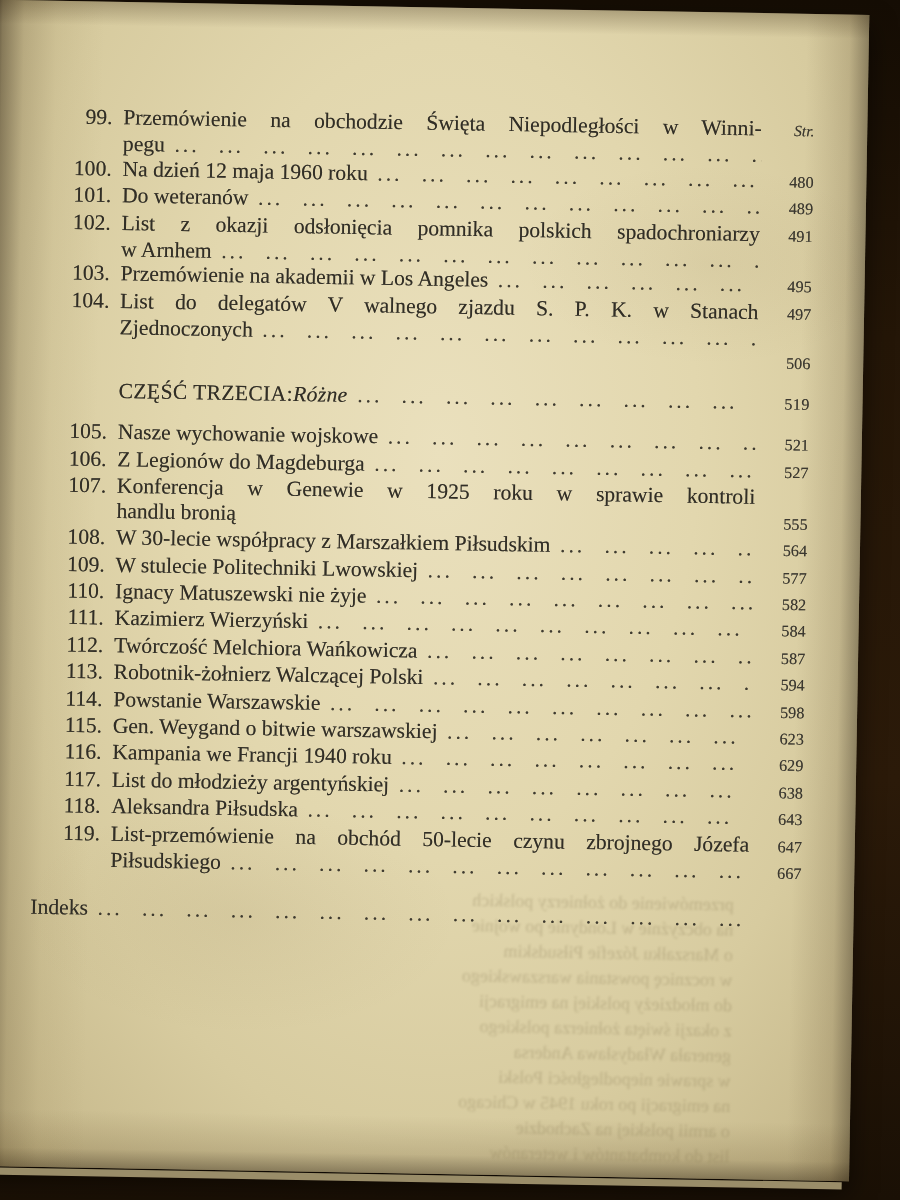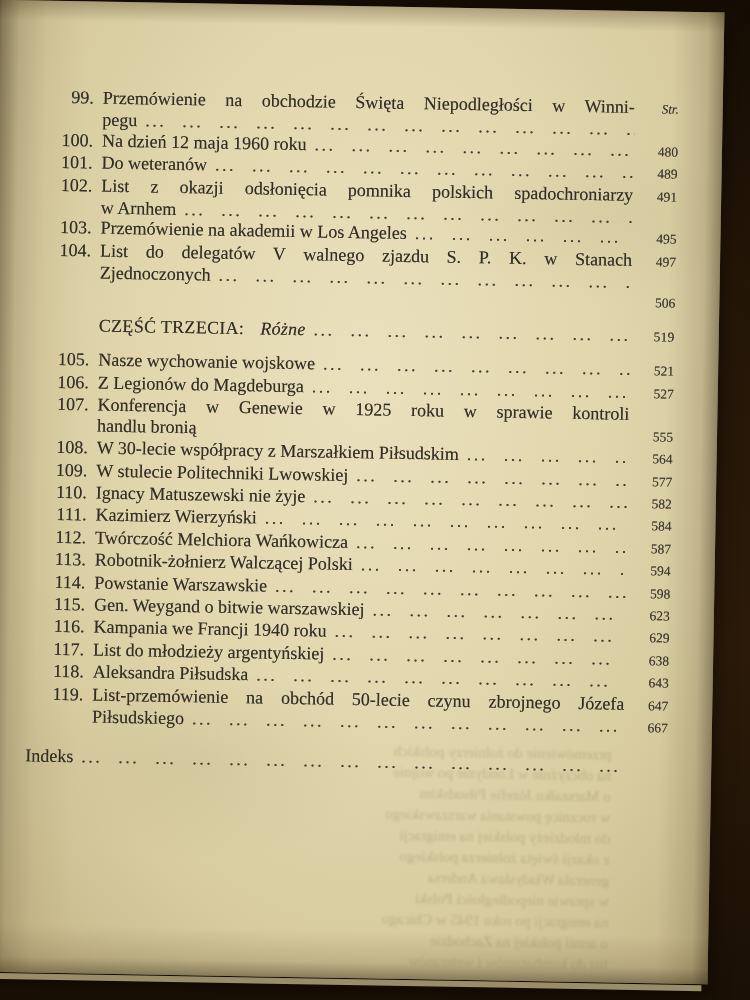--- a/index.html
+++ b/index.html
@@ -31,21 +31,21 @@
     font-size:18px;color:#312e26;
     text-shadow:0 0 0.5px rgba(49,46,38,0.55);
   }
   .row{display:flex;align-items:baseline;line-height:20.4px;min-height:20.4px;}
   .row.gap-md{margin-top:12px;}
   .row.gap-lg{margin-top:18px;}
   .row.section{letter-spacing:0.3px;}
   .num{flex:none;width:66px;padding-right:9px;box-sizing:border-box;text-align:right;white-space:pre;}
   .text{flex:none;white-space:pre;}
   .text.justify{flex:1 1 auto;white-space:normal;text-align:justify;text-align-last:justify;}
-  .it{margin-left:16px;}
+  .it{}
   .leader{
     flex:1 1 0;min-width:0;overflow:hidden;white-space:nowrap;
     padding-left:8px;letter-spacing:2.5px;word-spacing:9px;opacity:.92;
   }
   .leader.empty{letter-spacing:0;word-spacing:0;}
   .page{flex:none;width:44px;text-align:right;font-size:13.5px;color:#3b3830;}
   .page.hdr{font-style:italic;font-size:13px;}
   .ghost{position:absolute;left:92px;top:734px;width:540px;}
   .ghost .gline{
     transform:scaleX(-1);filter:blur(1.1px);opacity:.30;color:#7d6f4a;

